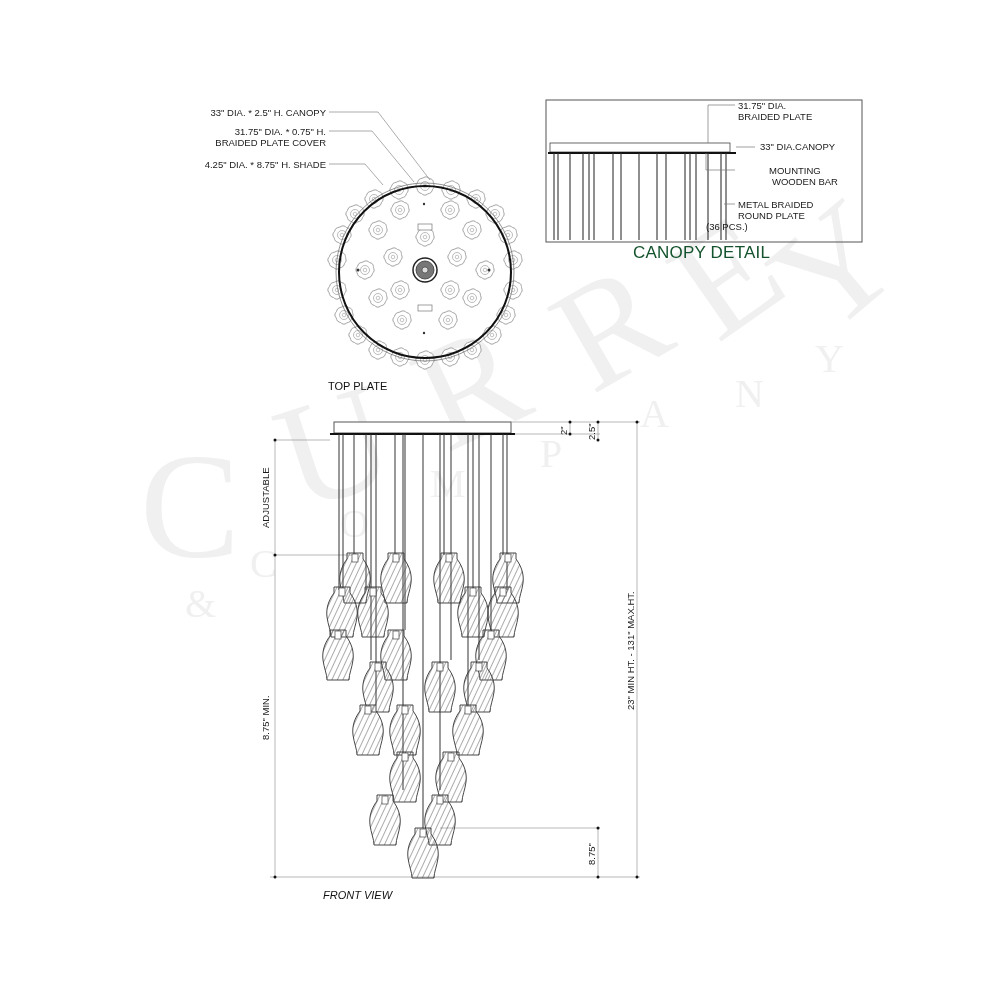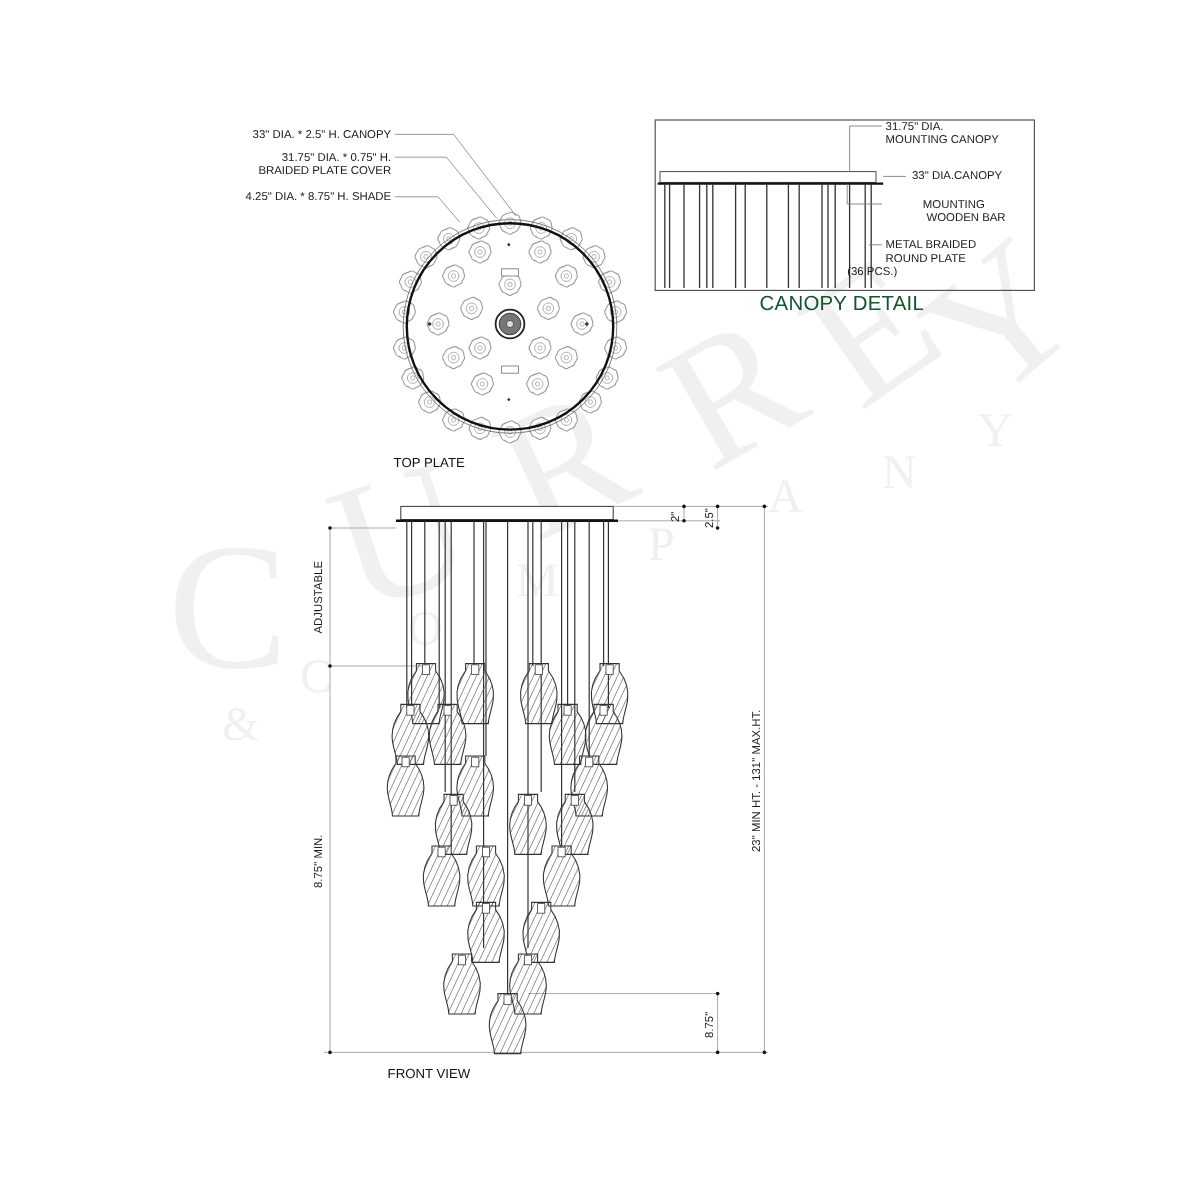--- a/index.html
+++ b/index.html
@@ -226,28 +226,28 @@
   </g>
 </svg>
 
 <div class="lbl r" style="left:190px;top:107px;width:136px;">33" DIA. * 2.5" H. CANOPY</div>
 <div class="lbl r" style="left:190px;top:126px;width:136px;">31.75" DIA. * 0.75" H.</div>
 <div class="lbl r" style="left:190px;top:137px;width:136px;">BRAIDED PLATE COVER</div>
 <div class="lbl r" style="left:190px;top:159px;width:136px;">4.25" DIA. * 8.75" H. SHADE</div>
 <div class="view-lbl" style="left:328px;top:380px;">TOP PLATE</div>
 
 <div class="lbl" style="left:738px;top:100px;">31.75" DIA.</div>
-<div class="lbl" style="left:738px;top:111px;">MOUNTING CANOPY</div>
+<div class="lbl" style="left:738px;top:111px;">BRAIDED PLATE</div>
 <div class="lbl" style="left:760px;top:141px;">33" DIA.CANOPY</div>
 <div class="lbl" style="left:769px;top:165px;">MOUNTING</div>
 <div class="lbl" style="left:772px;top:176px;">WOODEN BAR</div>
 <div class="lbl" style="left:738px;top:199px;">METAL BRAIDED</div>
 <div class="lbl" style="left:738px;top:210px;">ROUND PLATE</div>
 <div class="lbl" style="left:706px;top:221px;">(36 PCS.)</div>
 <div class="title" style="left:633px;top:243px;">CANOPY DETAIL</div>
 
 <div class="vert" style="left:558px;top:435px;">2"</div>
 <div class="vert" style="left:586px;top:440px;">2.5"</div>
 <div class="vert" style="left:260px;top:528px;">ADJUSTABLE</div>
 <div class="vert" style="left:260px;top:740px;">8.75" MIN.</div>
 <div class="vert" style="left:625px;top:710px;">23" MIN HT. - 131" MAX.HT.</div>
 <div class="vert" style="left:586px;top:865px;">8.75"</div>
-<div class="view-lbl" style="left:323px;top:889px;">FRONT VIEW</div>
+<div class="view-lbl" style="left:323px;top:889px;font-style:italic;">FRONT VIEW</div>
 
 </body></html>

